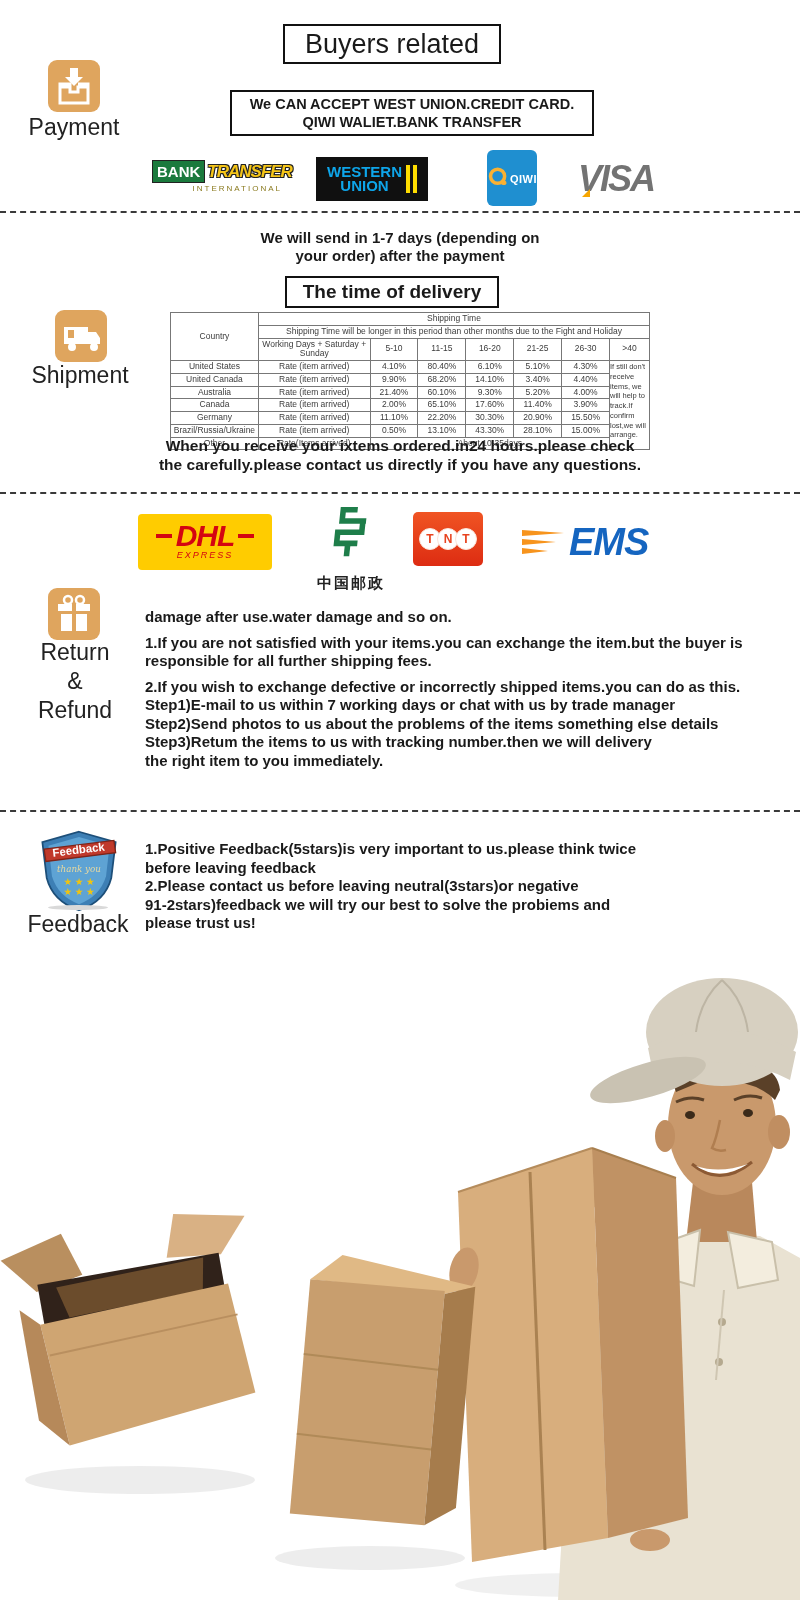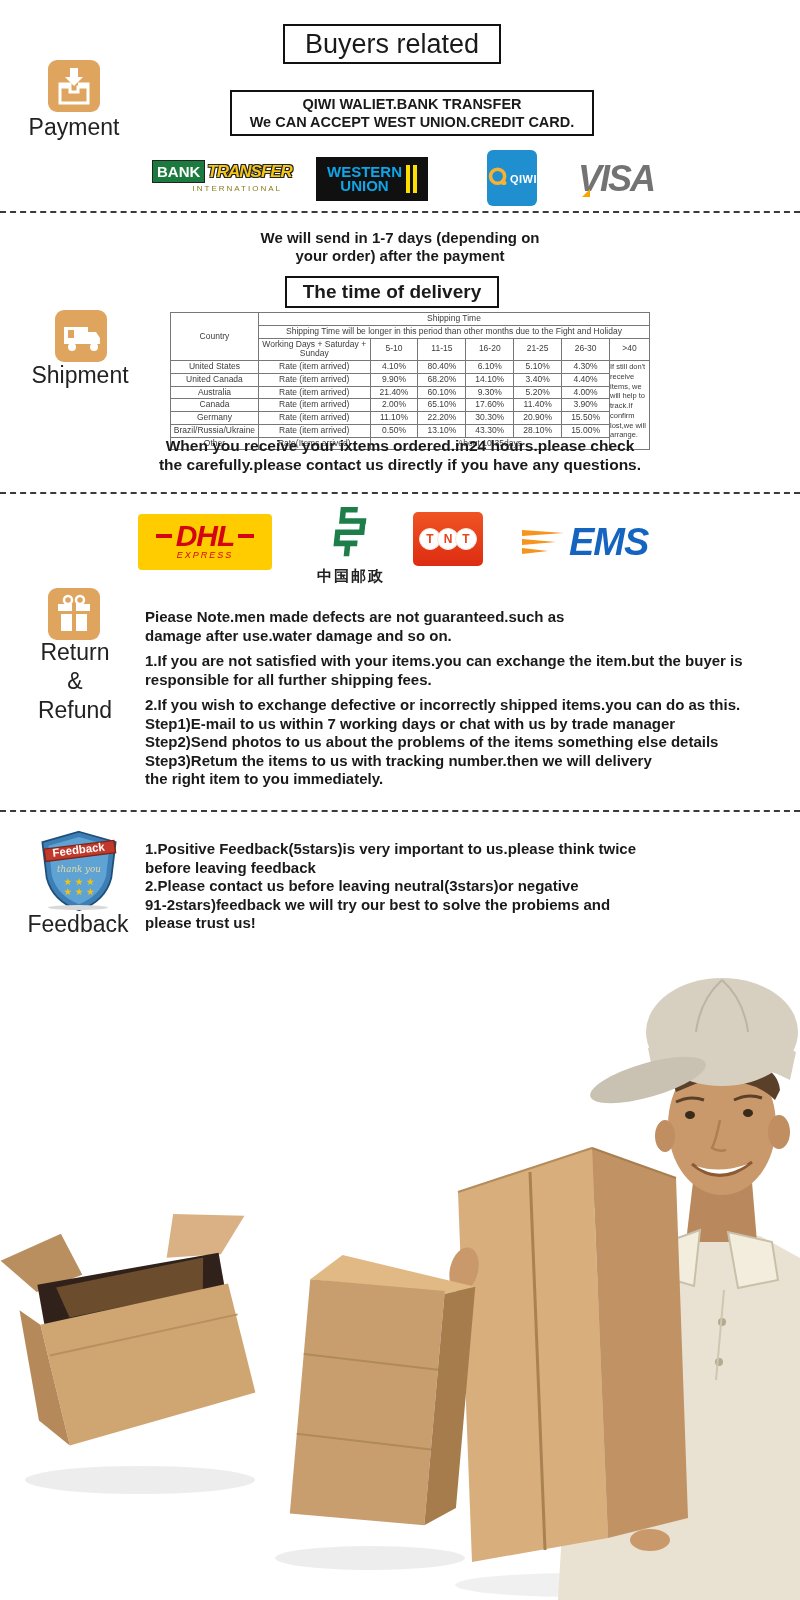--- a/index.html
+++ b/index.html
@@ -50,21 +50,21 @@
   .ship-table .note-cell{font-size:7.5px;text-align:left;vertical-align:top;line-height:1.3;}
 
   
   .dhl-logo{left:138px;top:514px;width:134px;height:56px;background:#ffcc00;border-radius:4px;
             display:flex;flex-direction:column;align-items:center;justify-content:center;}
   .dhl-row{display:flex;align-items:center;gap:4px;}
   .dhl-dash{width:16px;height:4px;background:#d40511;}
   .dhl-name{color:#d40511;font-weight:bold;font-style:italic;font-size:30px;letter-spacing:-1px;line-height:24px;}
   .dhl-sub{color:#d40511;font-style:italic;font-size:9px;letter-spacing:2px;margin-top:2px;}
   .cpost{left:303px;top:505px;width:96px;display:flex;flex-direction:column;align-items:center;}
-  .cpost-name{font-size:15px;font-weight:bold;color:#222;letter-spacing:2px;margin-top:6px;}
+  .cpost-name{font-size:15px;font-weight:bold;color:#222;letter-spacing:2px;margin-top:13px;}
   .tnt-logo{left:413px;top:512px;width:70px;height:54px;background:linear-gradient(#f05423,#dd2c12);border-radius:5px;
             display:flex;align-items:center;justify-content:center;}
   .tnt-circle{width:20px;height:20px;border-radius:50%;background:#fff;color:#e8431f;font-weight:bold;font-size:12px;
               display:flex;align-items:center;justify-content:center;margin:0 -2px;border:1.5px solid #fbe3d8;}
   .ems-logo{left:522px;top:520px;width:140px;height:44px;display:flex;align-items:center;}
   .ems-chevrons{display:flex;flex-direction:column;gap:3px;margin-right:5px;}
   .ems-chev{height:6px;background:#f7941d;}
   .ems-chev.c1{width:42px;clip-path:polygon(0 0,100% 50%,0 100%);}
   .ems-chev.c2{width:34px;clip-path:polygon(0 0,100% 50%,0 100%);}
   .ems-chev.c3{width:26px;clip-path:polygon(0 0,100% 50%,0 100%);}
@@ -90,22 +90,22 @@
 
   <svg class="abs sec-icon" style="left:48px;top:60px;" viewBox="0 0 52 52">
     <rect x="0" y="0" width="52" height="52" rx="9" fill="#dfa55e"></rect>
     <rect x="22" y="8" width="8" height="9" fill="#fff"></rect>
     <polygon points="17,17 35,17 26,26" fill="#fff"></polygon>
     <path d="M12 27 h10 v5 h8 v-5 h10 v16 H12 Z M12 27 v-3 h10 v3 M30 24 h10 v3" fill="none" stroke="#fff" stroke-width="3"></path>
   </svg>
   <div class="abs ctr sec-label" style="left:18px;top:114px;width:112px;">Payment</div>
 
   <div class="abs bordered ctr accept-box">
+    <div>We CAN ACCEPT WEST UNION.CREDIT CARD.</div>
     <div>QIWI WALIET.BANK TRANSFER</div>
-    <div>We CAN ACCEPT WEST UNION.CREDIT CARD.</div>
   </div>
 
   <div class="abs bank-logo">
     <div class="bank-row">
       <span class="bank-word1">BANK</span>
       <span class="bank-word2">TRANSFER</span>
     </div>
     <div class="bank-sub">INTERNATIONAL</div>
   </div>
 
@@ -293,21 +293,20 @@
     <circle cx="20" cy="12" r="4" fill="none" stroke="#fff" stroke-width="2.5"></circle>
     <circle cx="32" cy="12" r="4" fill="none" stroke="#fff" stroke-width="2.5"></circle>
   </svg>
   <div class="abs ret-label">
     <div>Return</div>
     <div>&amp;</div>
     <div>Refund</div>
   </div>
 
   <div class="abs ret-text">
-    <div>Piease Note.men made defects are not guaranteed.such as</div>
     <div>damage after use.water damage and so on.</div>
     <div class="gap">1.If you are not satisfied with your items.you can exchange the item.but the buyer is</div>
     <div>responsible for all further shipping fees.</div>
     <div class="gap">2.If you wish to exchange defective or incorrectly shipped items.you can do as this.</div>
     <div>Step1)E-mail to us within 7 working days or chat with us by trade manager</div>
     <div>Step2)Send photos to us about the problems of the items something else details</div>
     <div>Step3)Retum the items to us with tracking number.then we will delivery</div>
     <div>the right item to you immediately.</div>
   </div>
 

